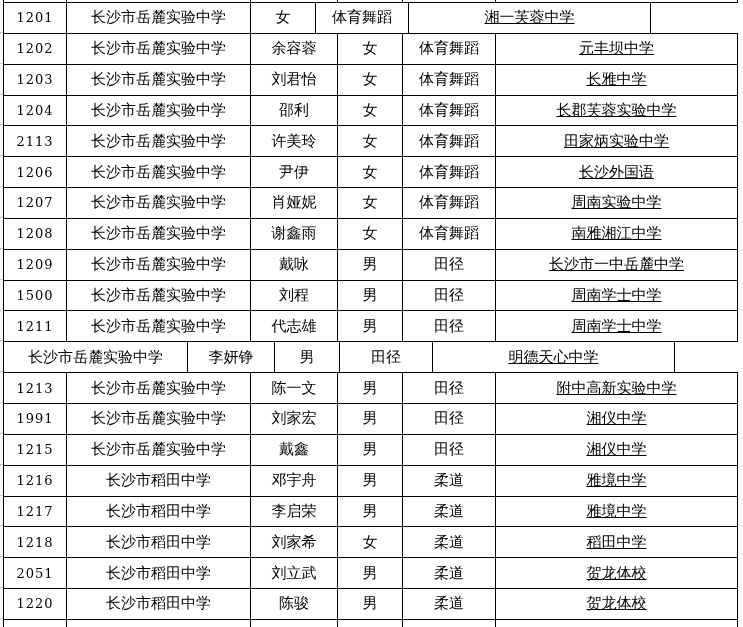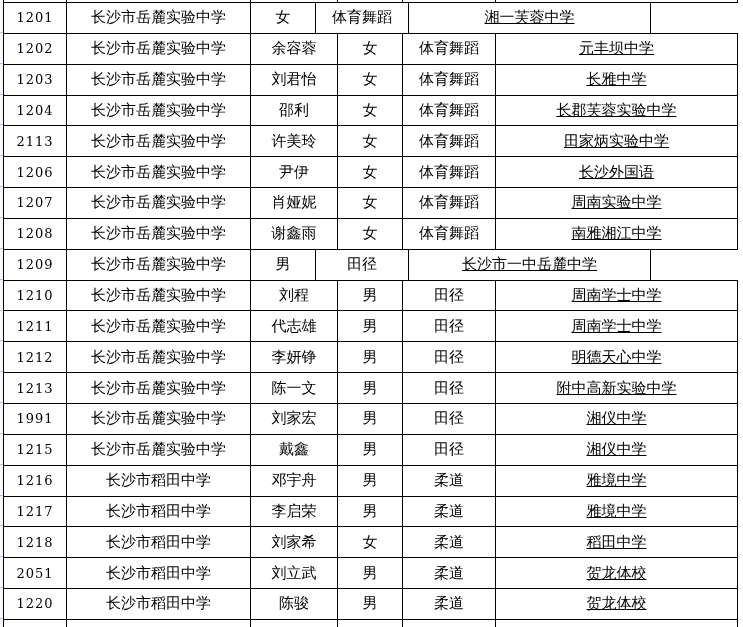--- a/index.html
+++ b/index.html
@@ -140,42 +140,42 @@
         <div class="cell col-id">1208</div>
         <div class="cell col-school">长沙市岳麓实验中学</div>
         <div class="cell col-name">谢鑫雨</div>
         <div class="cell col-gender">女</div>
         <div class="cell col-sport">体育舞蹈</div>
         <div class="cell col-target">南雅湘江中学</div>
       </div>
       <div class="row">
         <div class="cell col-id">1209</div>
         <div class="cell col-school">长沙市岳麓实验中学</div>
+        <div class="cell col-name">戴咏</div>
         <div class="cell col-gender">男</div>
         <div class="cell col-sport">田径</div>
         <div class="cell col-target">长沙市一中岳麓中学</div>
       </div>
       <div class="row">
-        <div class="cell col-id">1210</div>
+        <div class="cell col-id">1500</div>
         <div class="cell col-school">长沙市岳麓实验中学</div>
         <div class="cell col-name">刘程</div>
         <div class="cell col-gender">男</div>
         <div class="cell col-sport">田径</div>
         <div class="cell col-target">周南学士中学</div>
       </div>
       <div class="row">
         <div class="cell col-id">1211</div>
         <div class="cell col-school">长沙市岳麓实验中学</div>
         <div class="cell col-name">代志雄</div>
         <div class="cell col-gender">男</div>
         <div class="cell col-sport">田径</div>
         <div class="cell col-target">周南学士中学</div>
       </div>
       <div class="row">
-        <div class="cell col-id">1212</div>
         <div class="cell col-school">长沙市岳麓实验中学</div>
         <div class="cell col-name">李妍铮</div>
         <div class="cell col-gender">男</div>
         <div class="cell col-sport">田径</div>
         <div class="cell col-target">明德天心中学</div>
       </div>
       <div class="row">
         <div class="cell col-id">1213</div>
         <div class="cell col-school">长沙市岳麓实验中学</div>
         <div class="cell col-name">陈一文</div>

